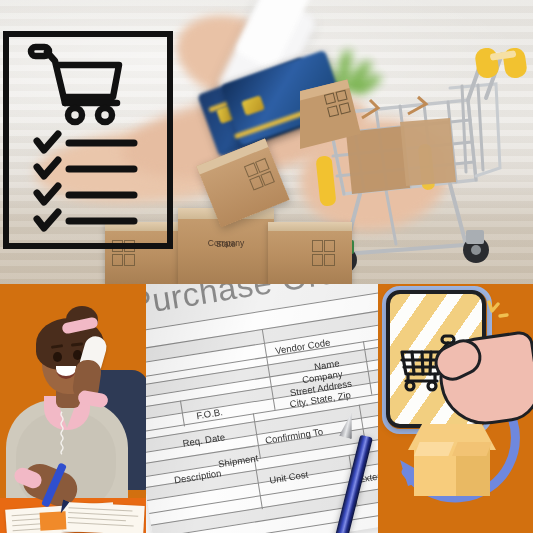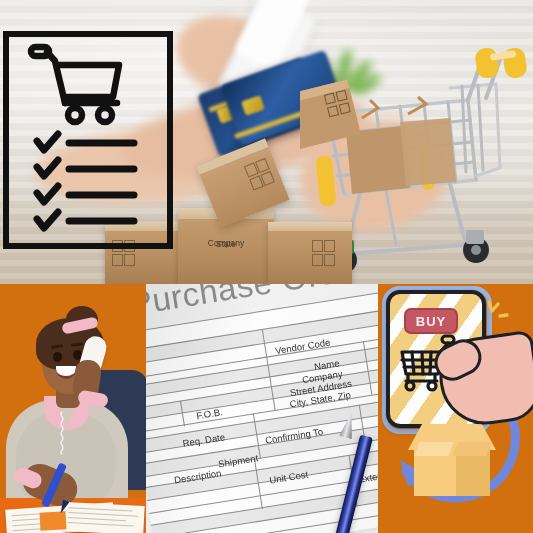--- a/index.html
+++ b/index.html
@@ -401,23 +401,20 @@
       <div class="po-shade"></div>
     </div>
     <div class="po-pen-tip"></div>
     <div class="po-pen"></div>
   </div>
 
   <div class="panel-br">
 
     <div class="phone-ill-frame"></div>
     <div class="phone-ill">
-      <div class="buy-pill">
-        <span class="buy-txt">BUY</span>
-      </div>
       <svg style="position:absolute;left:8px;top:40px;" width="66" height="60" viewBox="0 0 66 60">
         <g stroke="#17191c" stroke-width="3.2" fill="none" stroke-linecap="round" stroke-linejoin="round">
           <rect x="44" y="2" width="12" height="7" rx="3.5"></rect>
           <path d="M50 9 L44 16 L40 22"></path>
           <path d="M4 18 L44 18 L40 40 L8 40 Z"></path>
           <path d="M4 26 L42 26"></path>
             <path d="M6 33 L41 33"></path>
           <path d="M14 18 L16 40"></path>
             <path d="M24 18 L25 40"></path>
             <path d="M33 18 L32 40"></path>

